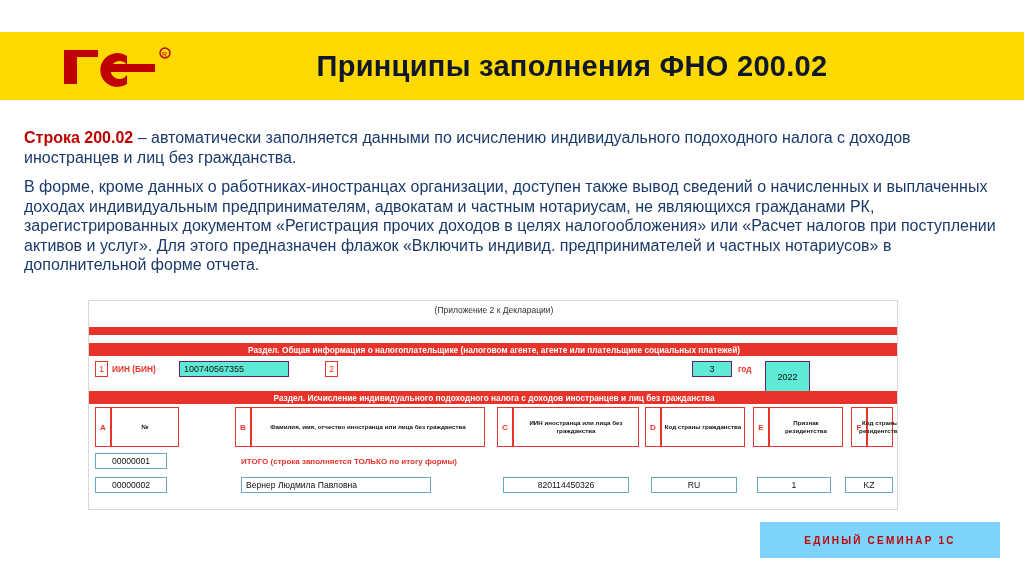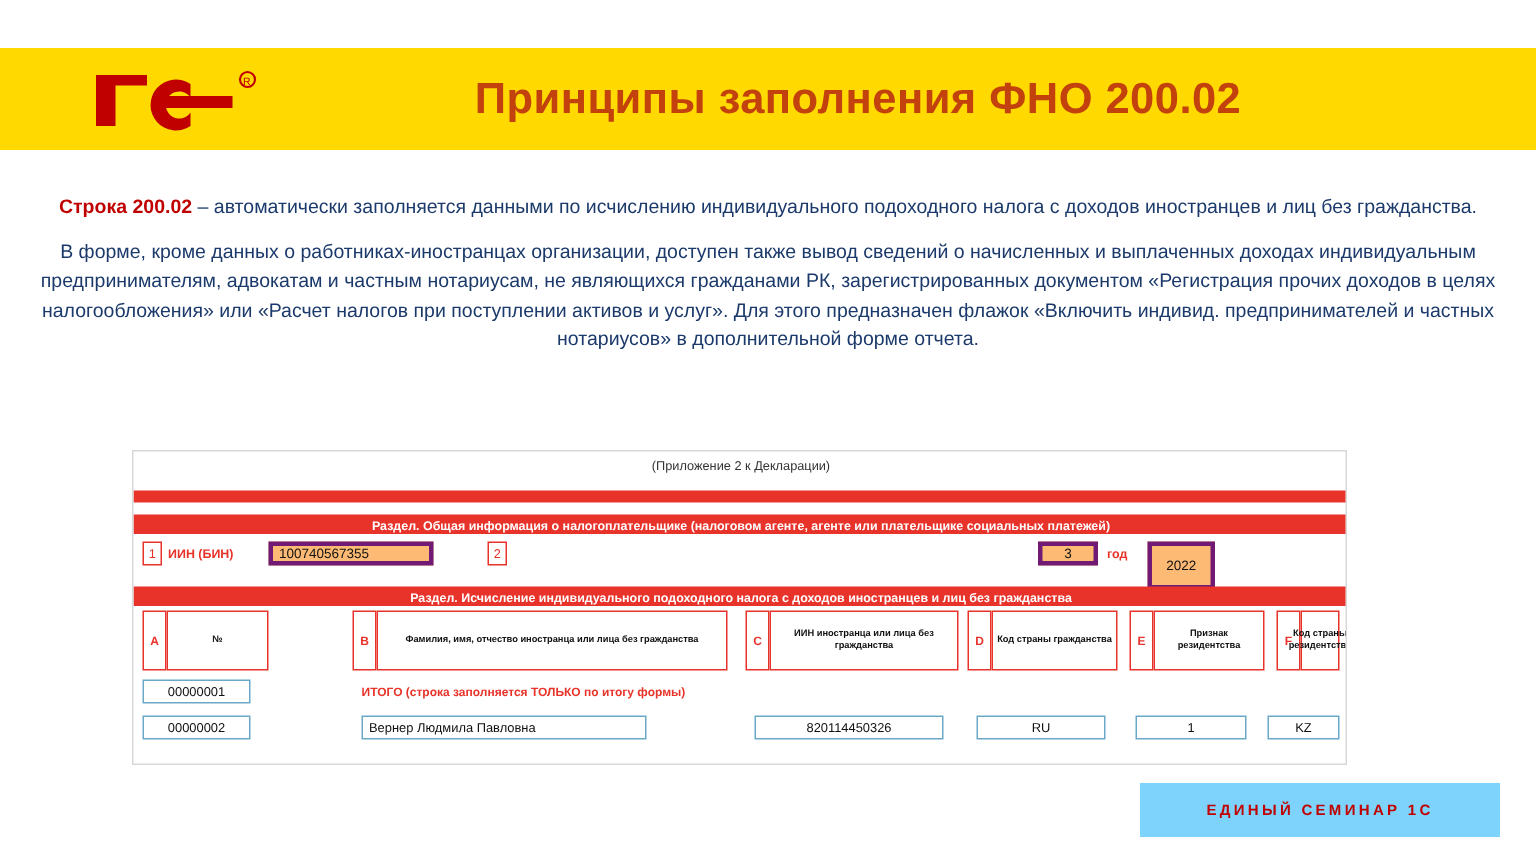--- a/index.html
+++ b/index.html
@@ -38,39 +38,39 @@
     position: absolute;
     left: 0;
     top: 0;
     width: 1024px;
     height: 68px;
     display: flex;
     align-items: center;
     justify-content: center;
     padding-left: 120px;
     box-sizing: border-box;
-    color: #c2410c;
+    color: #0f172a;
     font-size: 29px;
     font-weight: bold;
     letter-spacing: 0.3px;
   }
 
   
   .content {
     position: absolute;
     left: 24px;
     top: 128px;
     width: 976px;
   }
   .para {
     color: #1b3a6b;
-    font-size: 13px;
+    font-size: 16px;
     line-height: 19.5px;
     margin: 0 0 10px 0;
-    text-align: center;
+    text-align: left;
   }
   .para .red-bold {
     color: #c00000;
     font-weight: bold;
   }
 
   
   .form-shot {
     position: absolute;
     left: 88px;
@@ -134,22 +134,22 @@
     top: 60px;
     height: 16px;
     color: #e8332a;
     font-size: 8.3px;
     font-weight: bold;
     display: flex;
     align-items: center;
   }
   .field-box {
     position: absolute;
-    border: 3px solid #701a75;
-    background: #fdba74;
+    border: 1px solid #701a75;
+    background: #5eead4;
     box-sizing: border-box;
     font-size: 9px;
     color: #111;
     display: flex;
     align-items: center;
     padding-left: 4px;
   }
   .field-box.center { justify-content: center; padding-left: 0; }
 
   

